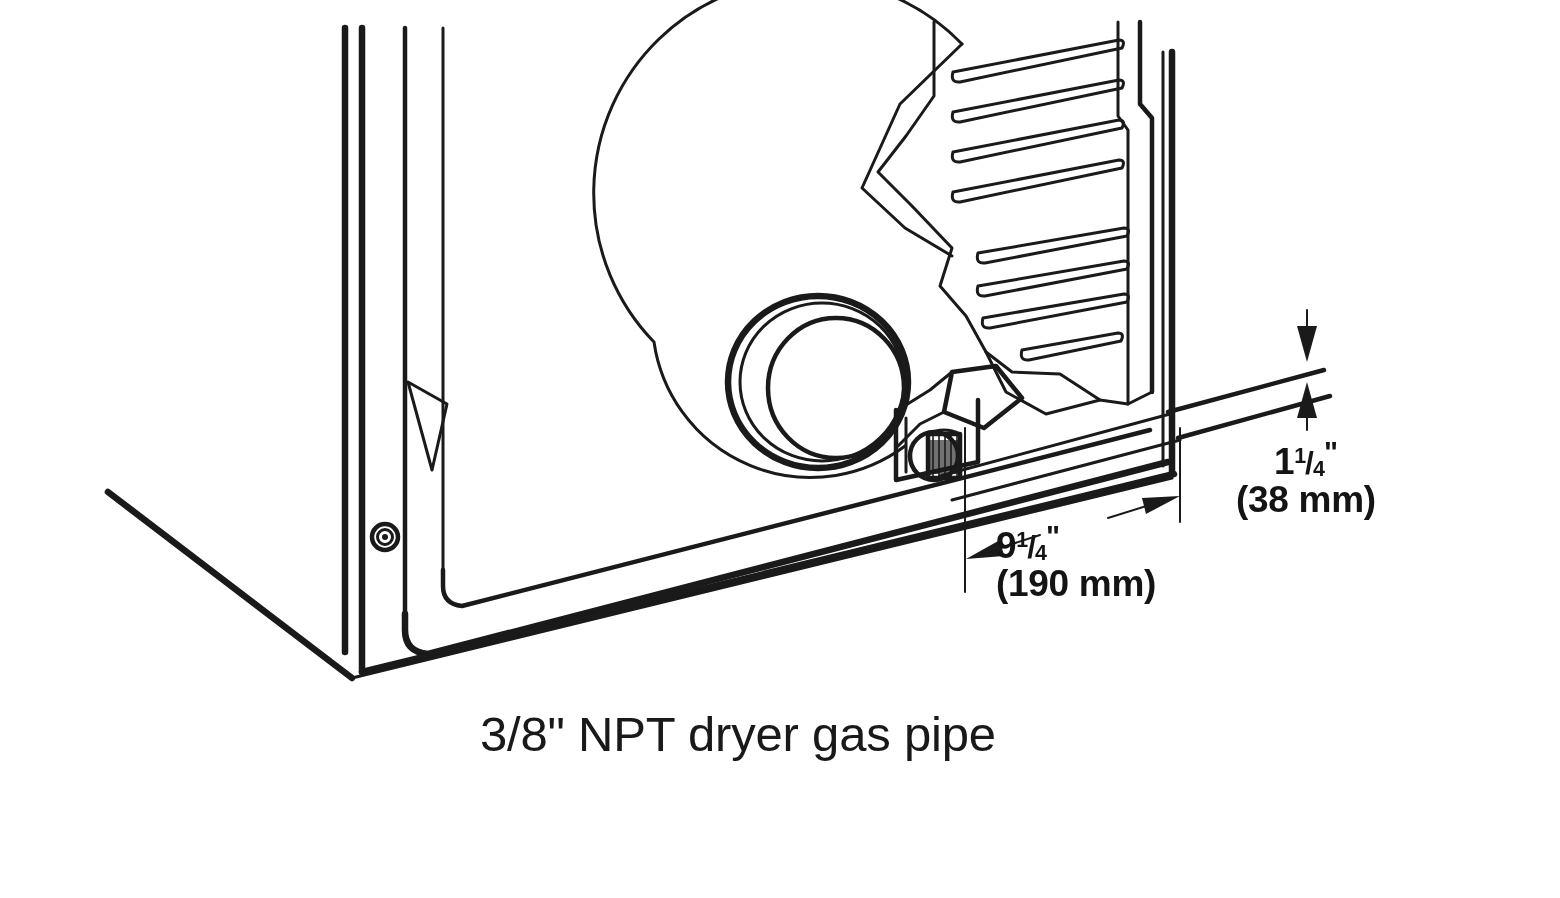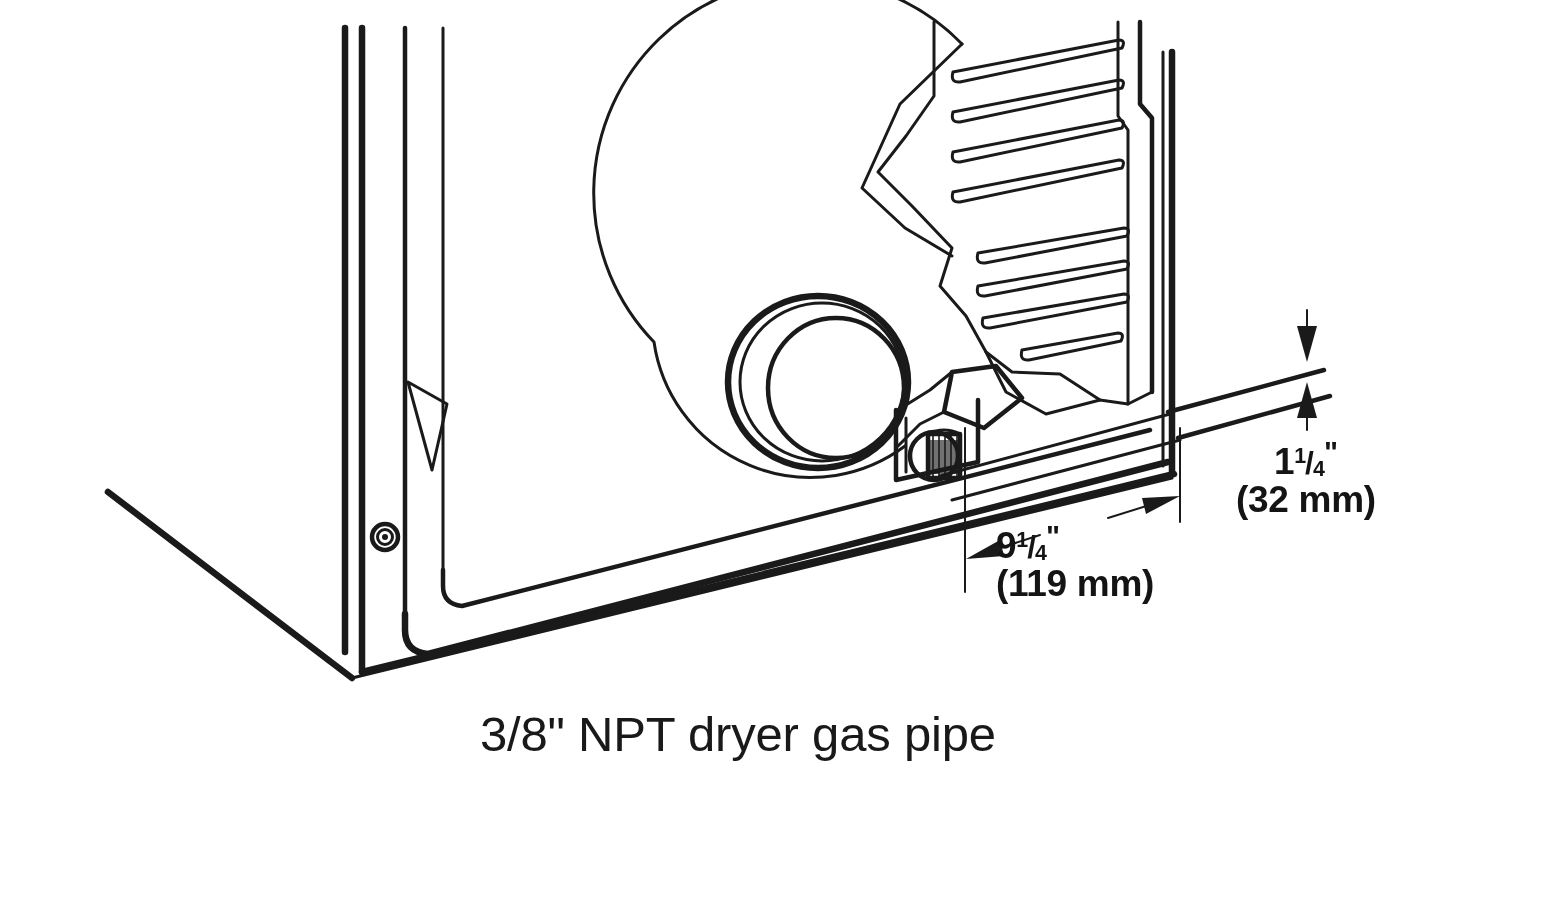--- a/index.html
+++ b/index.html
@@ -259,25 +259,25 @@
       <path class="ln thin" d="M 1307 430 L 1307 392"></path>
       <polygon class="fillblk" points="1307,382 1297,418 1317,418"></polygon>
     </g>
 
   </svg>
 
   <div class="caption-layer">
 
     <div class="dim-label" id="label-9-quarter">
       <span class="num"><span>9</span><span class="frac"><sup>1</sup><span class="sl">/</span><sub>4</sub></span><span class="inch">"</span></span>
-      <span class="mm">(119 mm)</span>
+      <span class="mm">(190 mm)</span>
     </div>
 
     <div class="dim-label" id="label-1-quarter">
       <span class="num"><span>1</span><span class="frac"><sup>1</sup><span class="sl">/</span><sub>4</sub></span><span class="inch">"</span></span>
-      <span class="mm">(32 mm)</span>
+      <span class="mm">(38 mm)</span>
     </div>
 
     <div id="figure-caption">3/8" NPT dryer gas pipe</div>
 
   </div>
 
 </div>
 
 </body></html>

